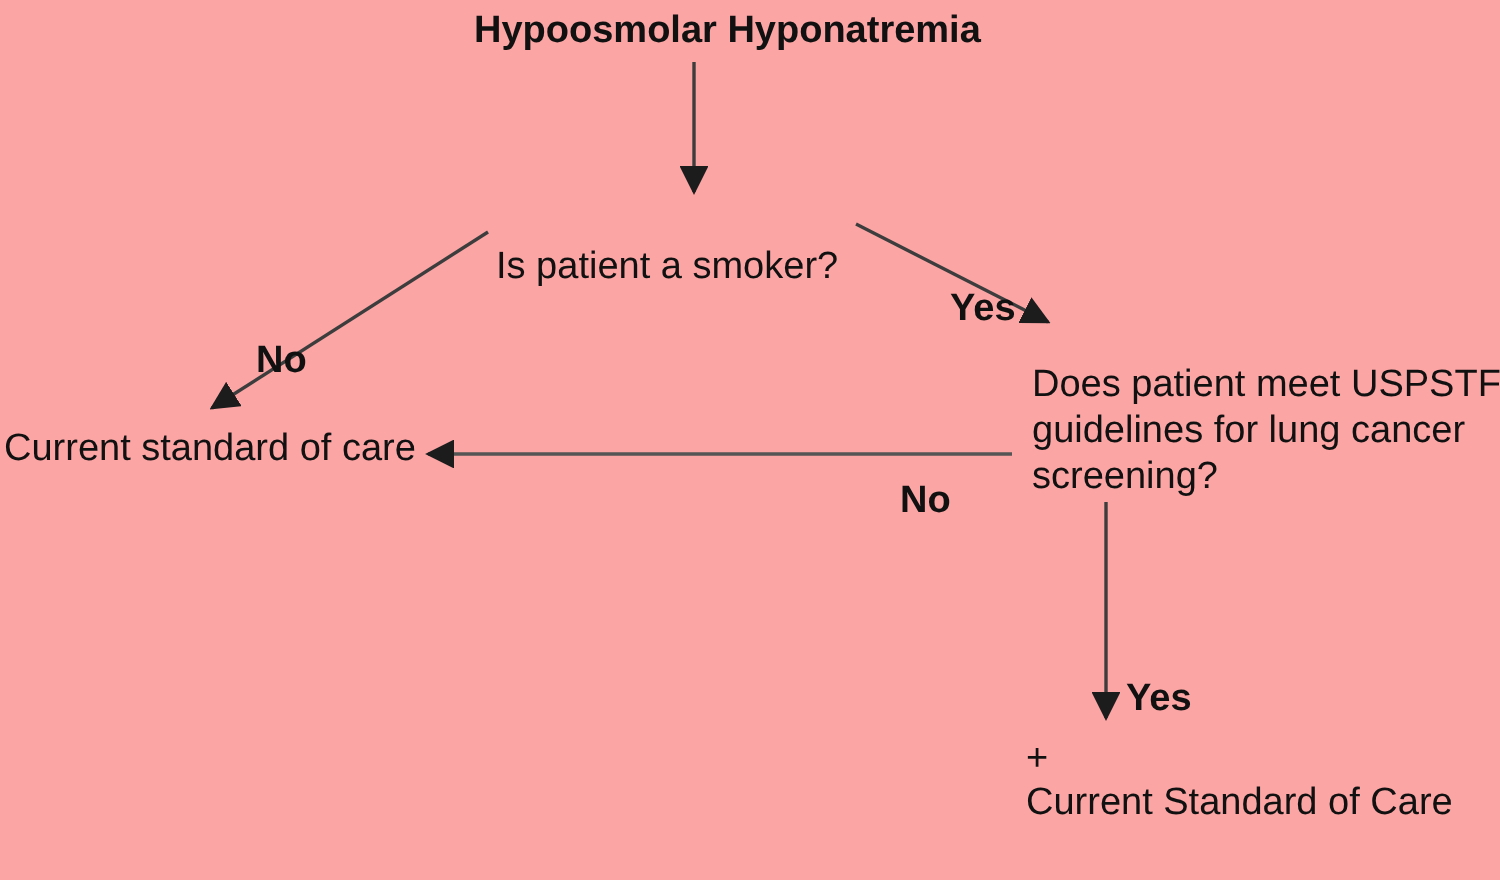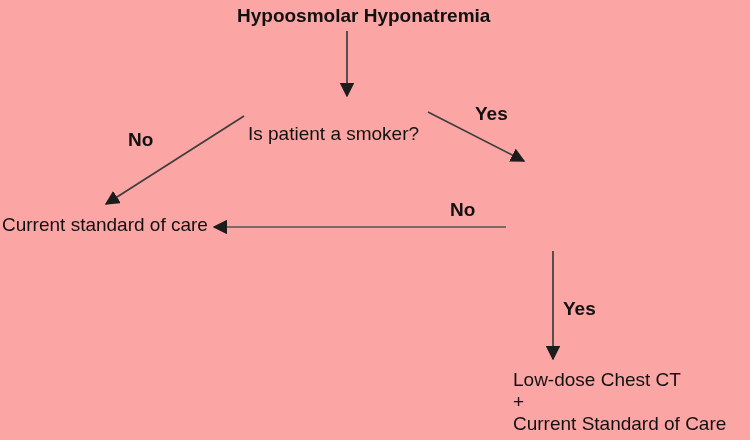--- a/index.html
+++ b/index.html
@@ -23,21 +23,21 @@
     width: 750px;
     height: 440px;
   }
   .node, .edge-label {
     position: absolute;
     font-size: 19px;
     line-height: 23px;
     color: #111111;
     white-space: nowrap;
   }
-  .bold { font-weight: bold; }
+  .bold { font-weight: bold; margin-top: 41px; }
   .node-title {
     left: 237px; top: 4px;
     font-weight: bold;
   }
   .node-smoker { left: 248px; top: 104px; margin-top: 18px; }
   .node-standard { left: 2px; top: 213px; }
   .node-uspstf { left: 516px; top: 181px; }
   .node-final { left: 513px; top: 369px; line-height: 22px; }
   .label-no1  { left: 128px; top: 128px; }
   .label-yes1 { left: 475px; top: 102px; }
@@ -68,22 +68,26 @@
   <div class="node node-smoker">Is patient a smoker?</div>
 
   <div class="edge-label bold label-no1">No</div>
 
   <div class="edge-label bold label-yes1">Yes</div>
 
   <div class="node node-standard">Current standard of care</div>
 
   <div class="edge-label bold label-no2">No</div>
 
+  <div class="node node-uspstf line-block">
+    <div>Does patient meet USPSTF</div>
+    <div>guidelines for lung cancer</div>
+    <div>screening?</div>
+  </div>
 
   <div class="edge-label bold label-yes2">Yes</div>
 
   <div class="node node-final line-block">
-    <div>Low-dose Chest CT</div>
     <div>+</div>
     <div>Current Standard of Care</div>
   </div>
 
 </div>
 
 </body></html>

